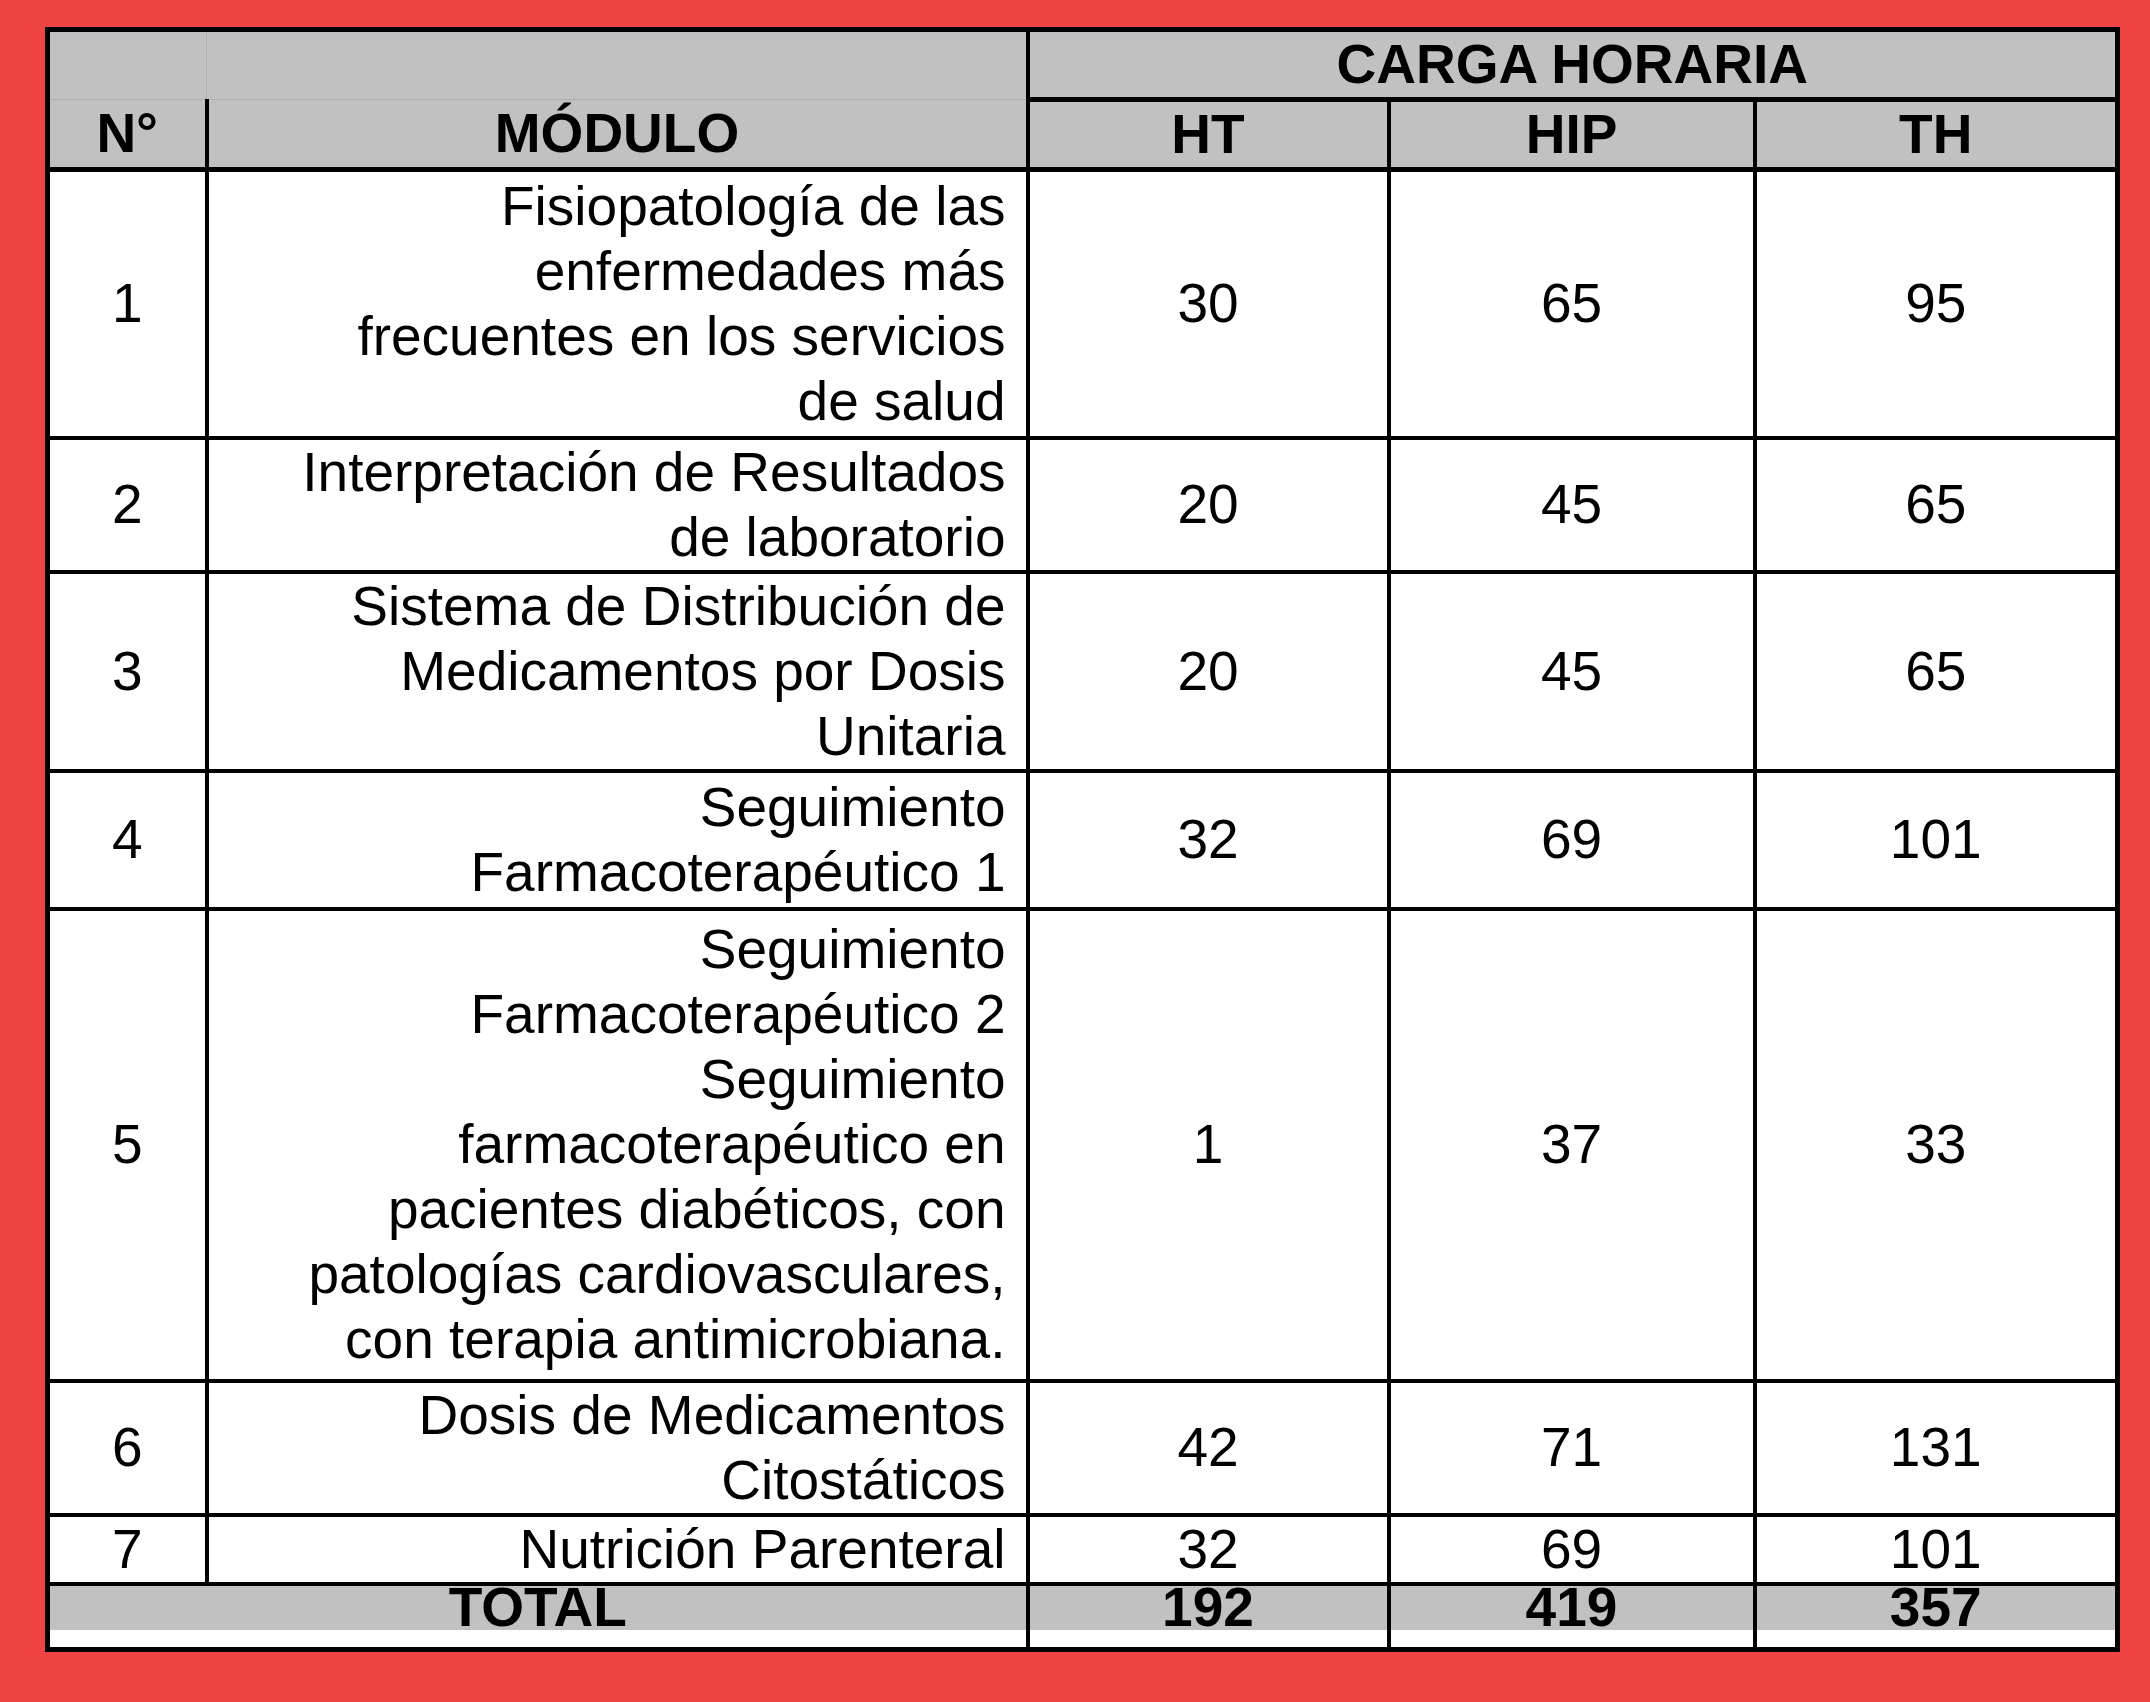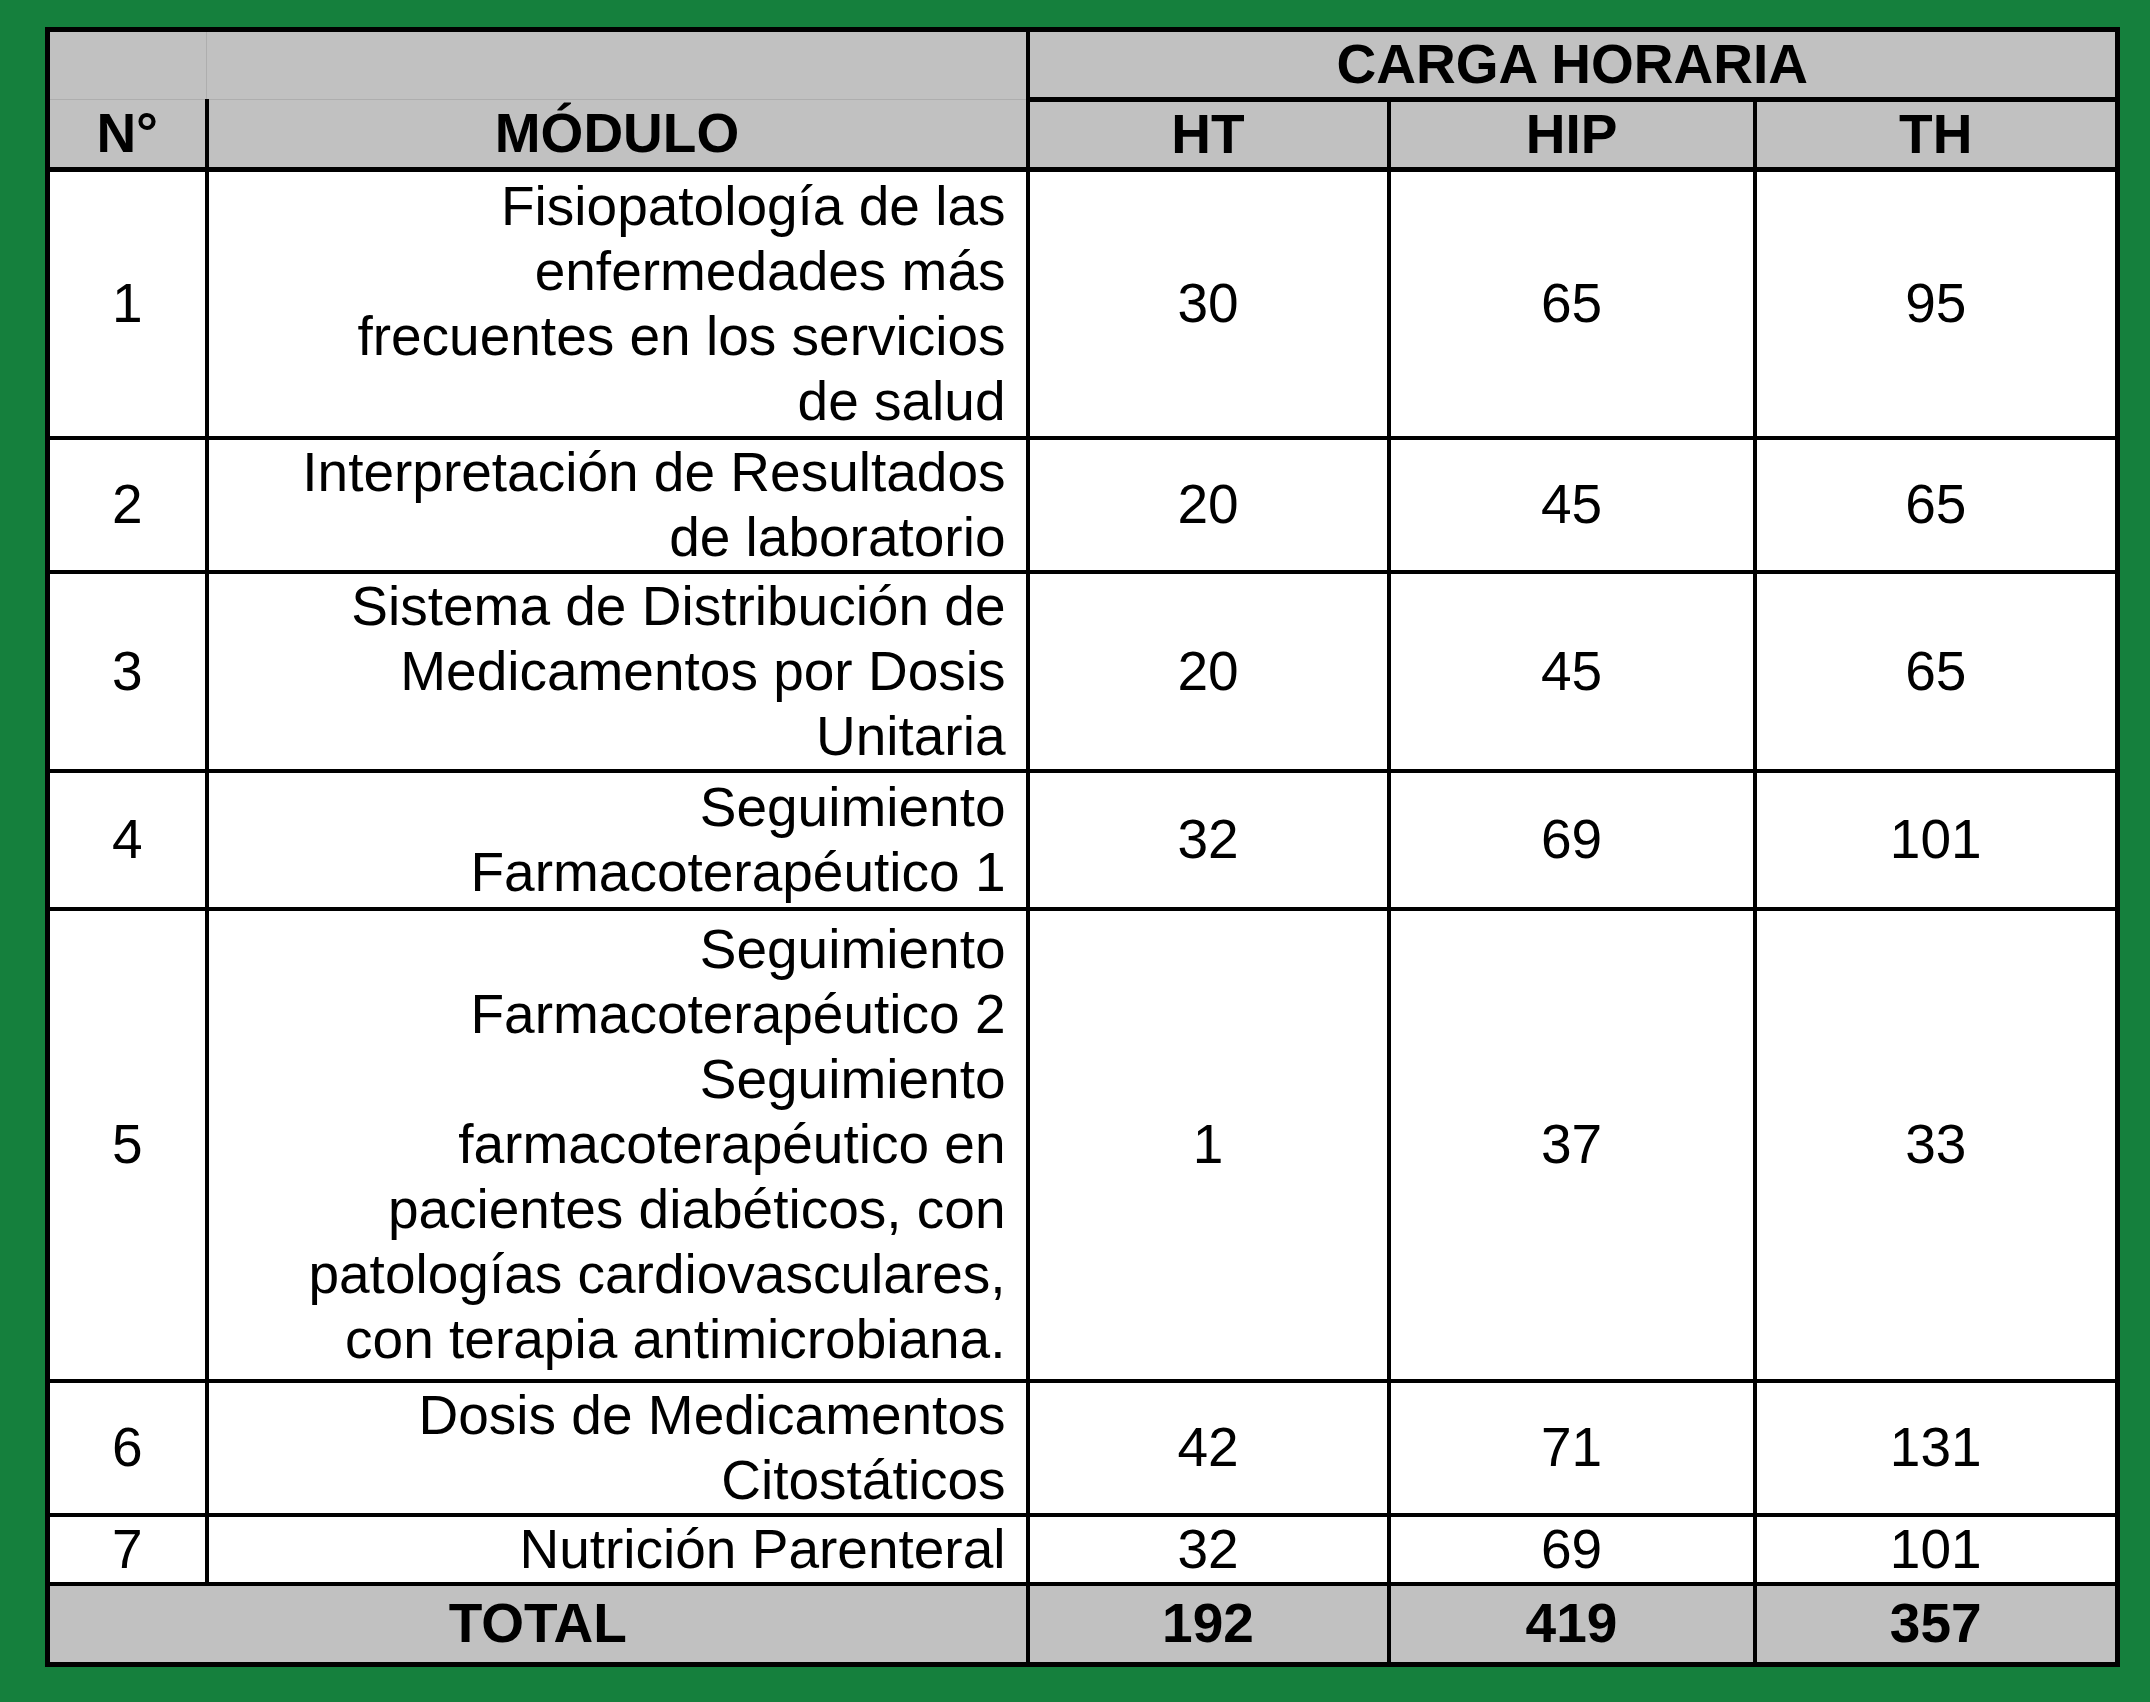--- a/index.html
+++ b/index.html
@@ -4,21 +4,21 @@
 <style>
   html, body {
     margin: 0;
     padding: 0;
     background: #ffffff;
   }
   .page {
     position: relative;
     width: 2150px;
     height: 1703px;
-    background: #15803d;
+    background: #ef4444;
     font-family: "Liberation Sans", "DejaVu Sans", sans-serif;
     color: #000000;
   }
   table.ch-table {
     position: absolute;
     left: 45px;
     top: 27px;
     width: 2070px;
     border-collapse: collapse;
     table-layout: fixed;
@@ -71,21 +71,21 @@
   tr.row-7 { height: 59px; }
   
   tr.total-row { height: 66px; }
   tr.total-row td {
     background: #ffffff;
     vertical-align: top;
     font-weight: bold;
     border-top: 4.2px solid #000000;
   }
   .tband {
-    height: 76px;
+    height: 44px;
     background: #c1c1c1;
     display: flex;
     align-items: center;
     justify-content: center;
     font-weight: bold;
   }
 </style>
 </head>
 <body>
 

